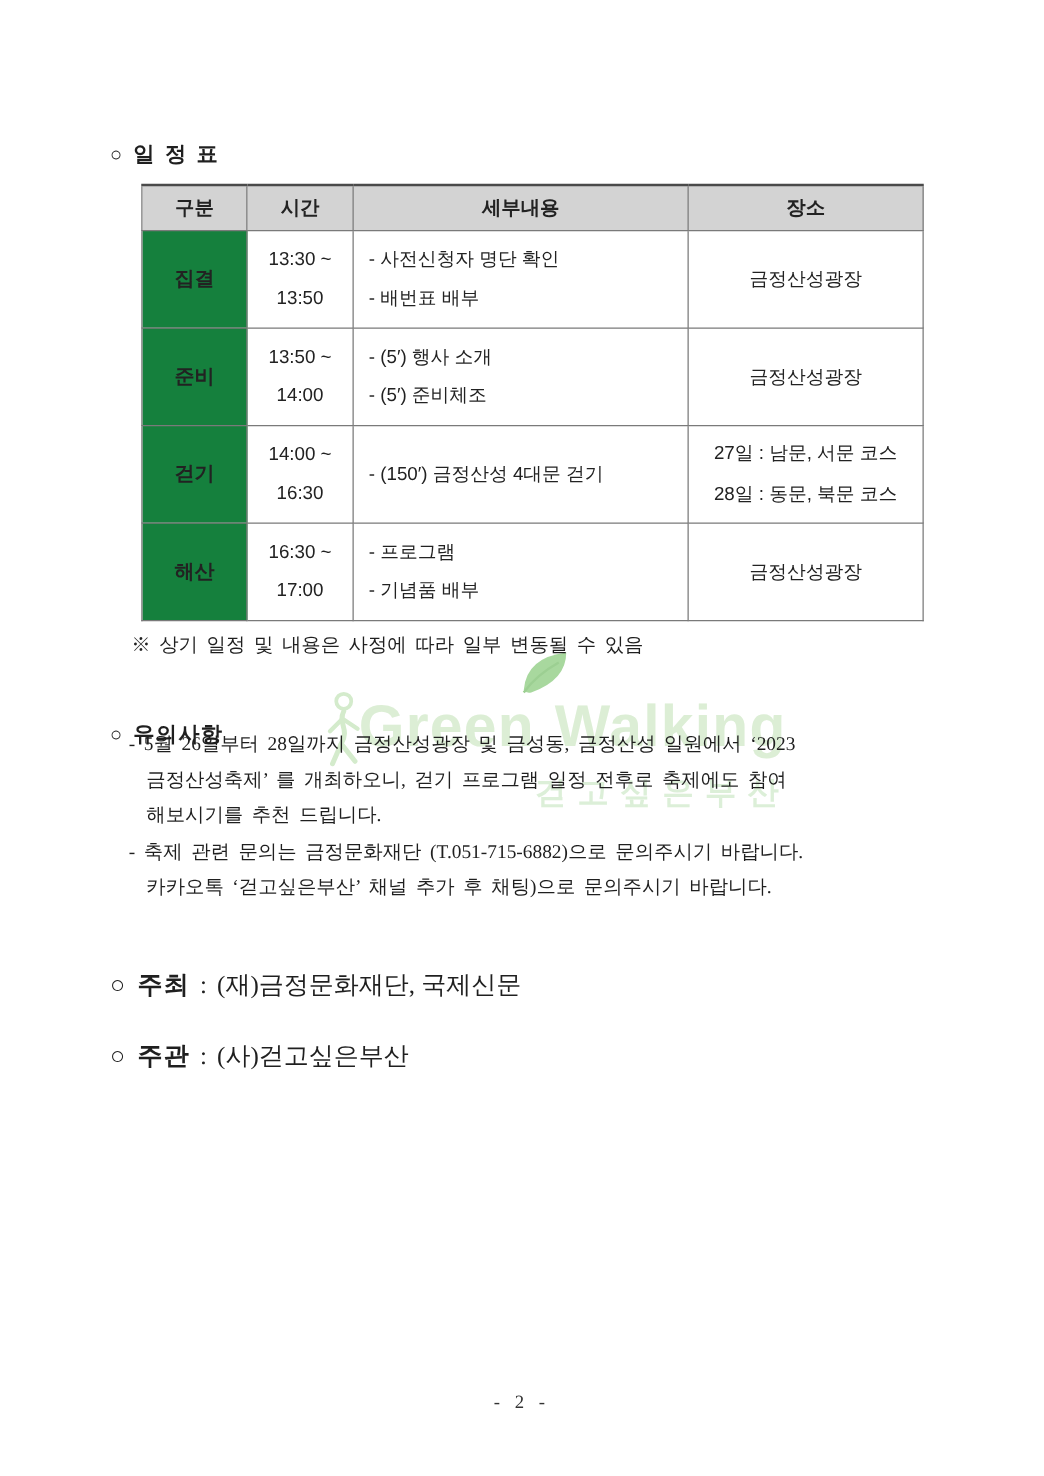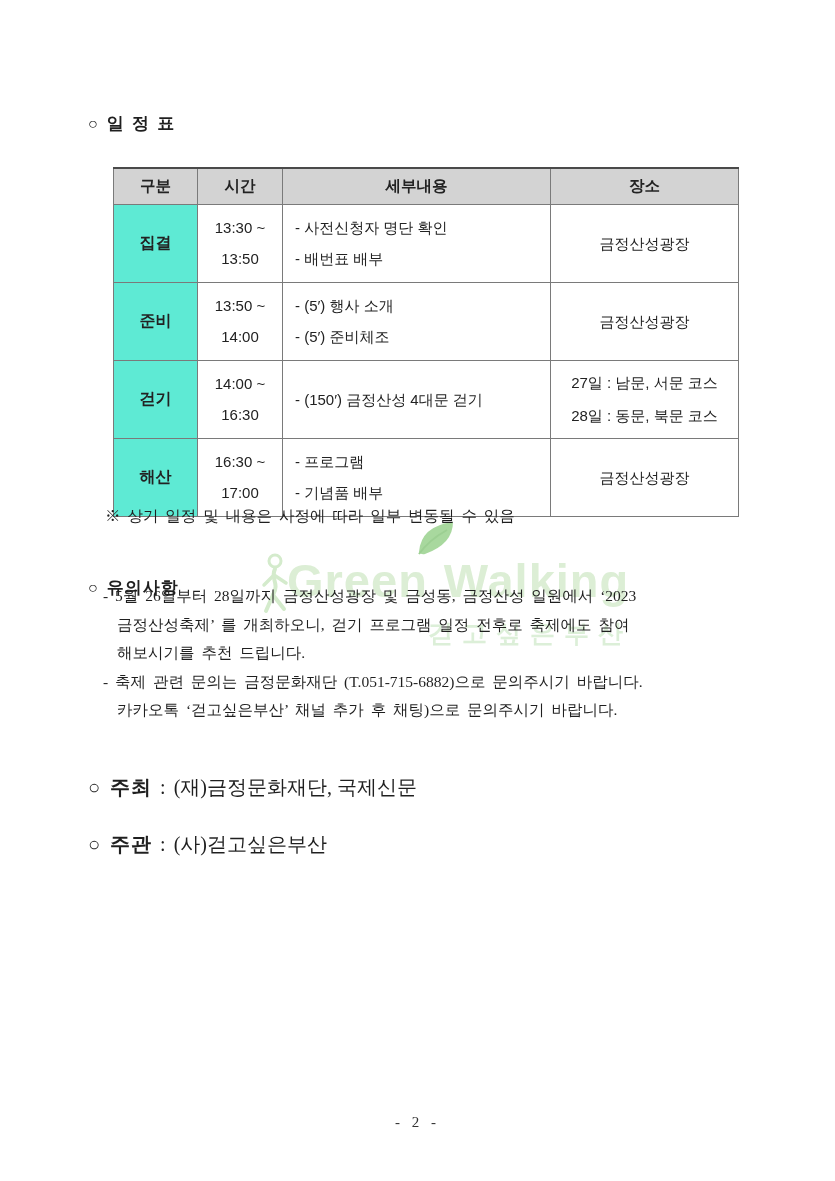--- a/index.html
+++ b/index.html
@@ -54,21 +54,21 @@
     font-size: 17px;
     font-weight: bold;
     letter-spacing: 2px;
     white-space: nowrap;
   }
   .sec-title .marker { font-weight: normal; font-size: 16px; margin-right: 9px; letter-spacing: 0; }
   .title-schedule { top: 112px; }
   .title-notices  { top: 556px; letter-spacing: 1px; margin-top: 20px; }
 
   
-  .table-wrap { position: absolute; left: 113px; top: 147px; margin-top: 20px; }
+  .table-wrap { position: absolute; left: 113px; top: 147px; }
   table.schedule {
     border-collapse: collapse;
     table-layout: fixed;
     width: 625px;
     font-family: "Liberation Sans", "DejaVu Sans", sans-serif;
     font-size: 15px;
     color: #222222;
   }
   table.schedule th, table.schedule td {
     border: 1px solid #7a7a7a;
@@ -77,21 +77,21 @@
   table.schedule thead th {
     height: 36px;
     background: #d3d3d3;
     font-size: 15.5px;
     font-weight: bold;
     border-top: 2px solid #4a4a4a;
     text-align: center;
   }
   table.schedule tbody td { height: 78px; }
   td.cell-category {
-    background: #5eead4;
+    background: #15803d;
     font-weight: bold;
     text-align: center;
     font-size: 16px;
   }
   td.cell-time     { text-align: center; white-space: pre-line; line-height: 31px; }
   td.cell-details  { text-align: left; padding-left: 12px; white-space: pre-line; line-height: 31px; }
   td.cell-location { text-align: center; white-space: pre-line; line-height: 33px; }
 
   
   .note {

